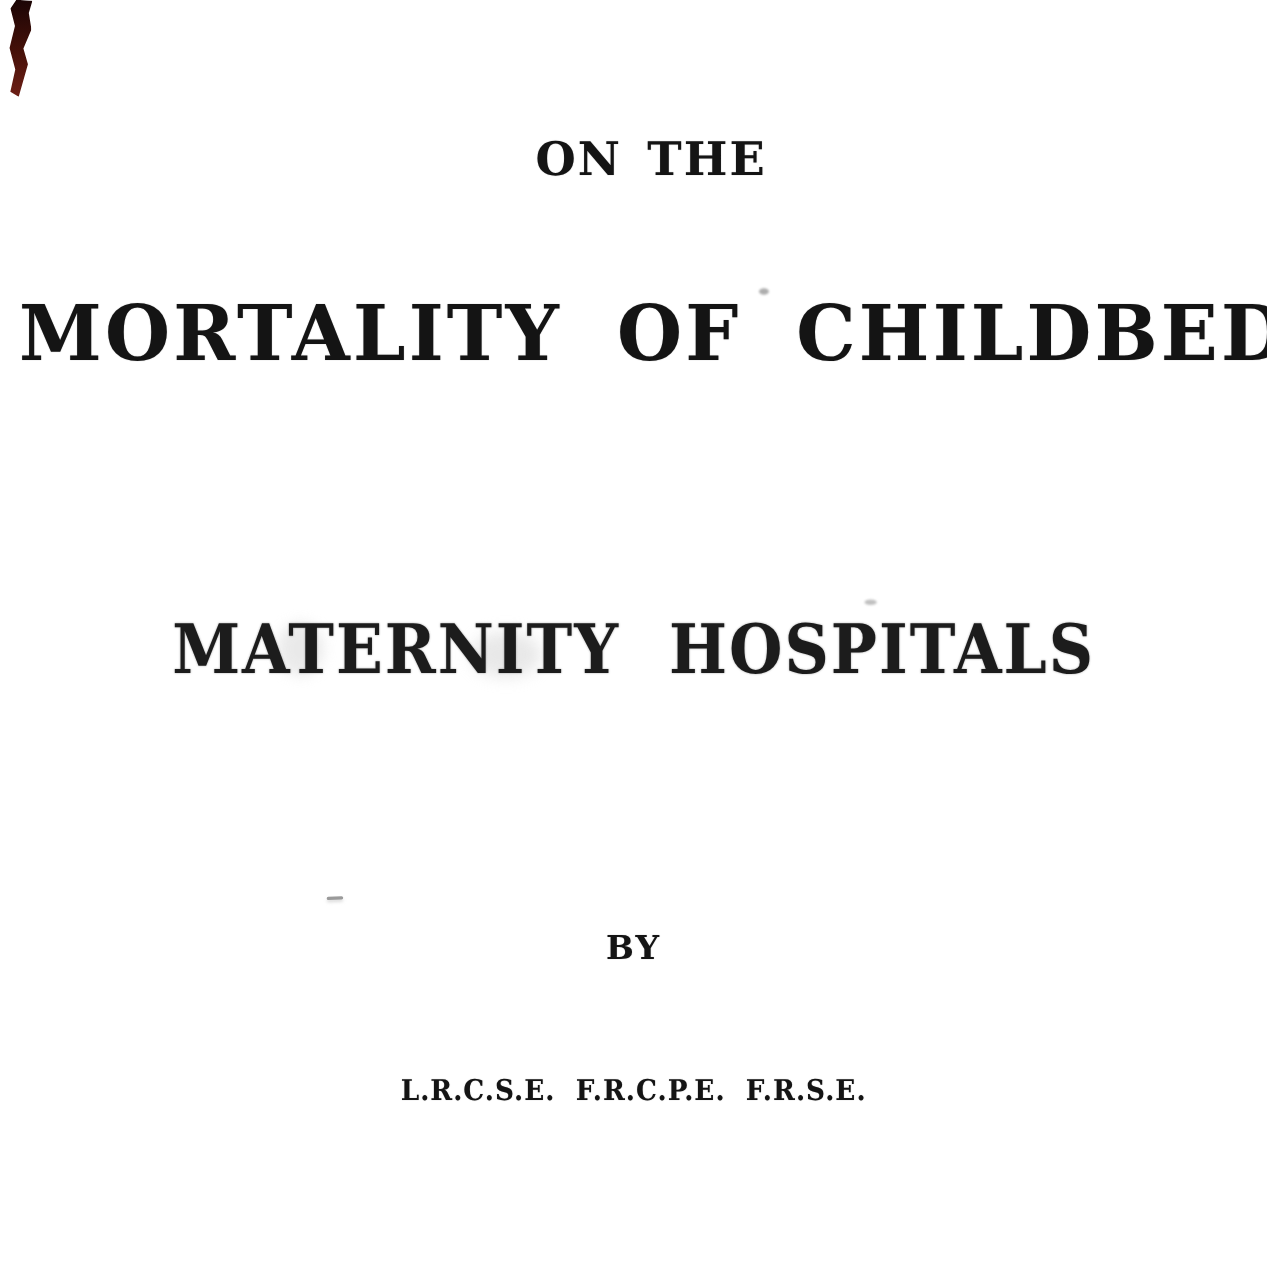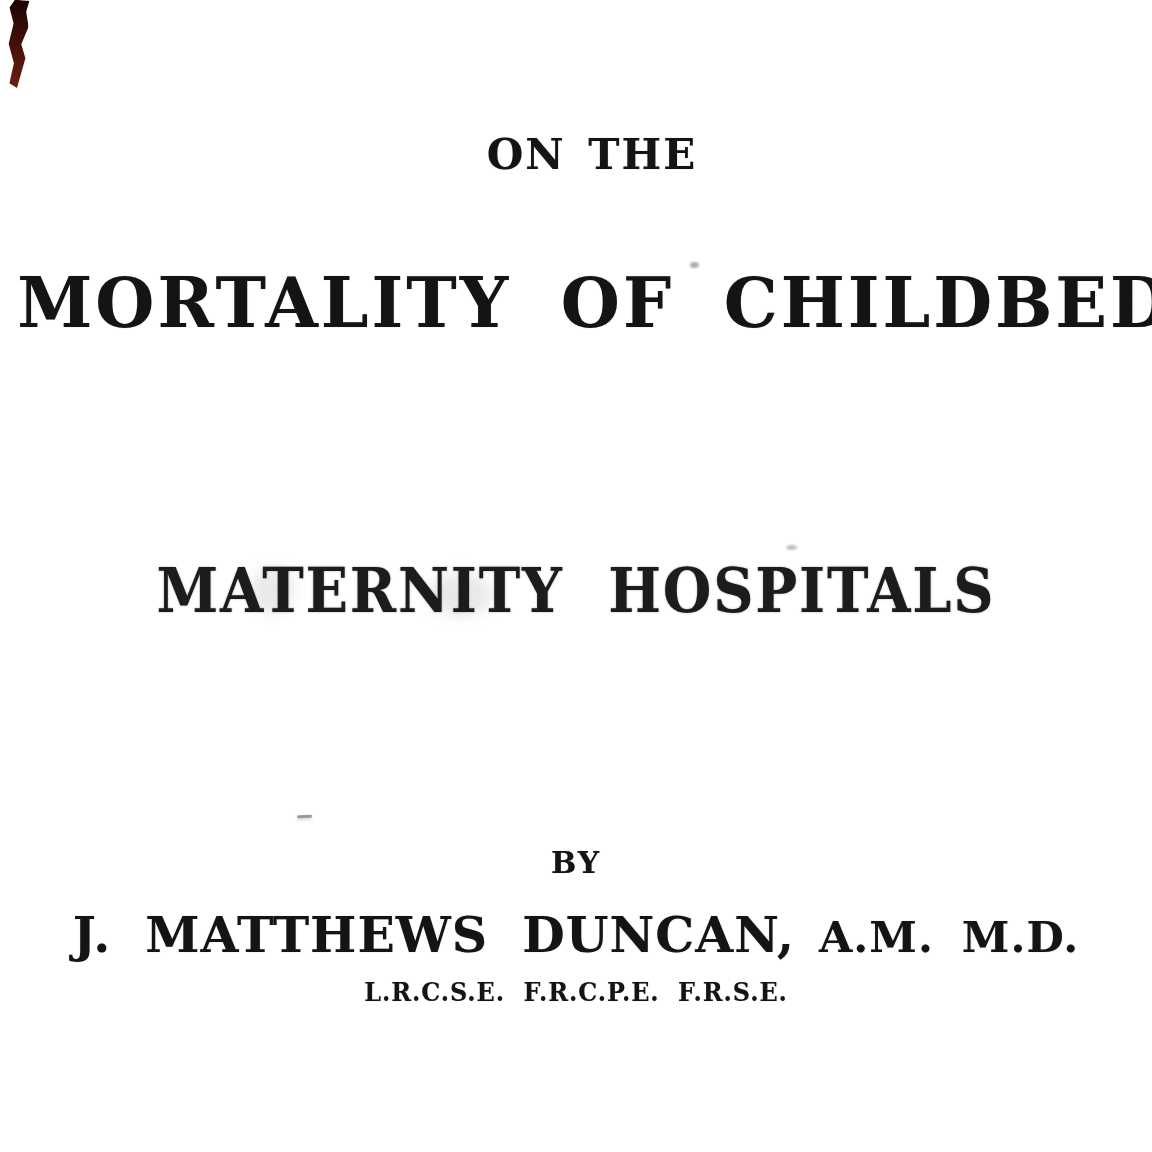--- a/index.html
+++ b/index.html
@@ -20,21 +20,21 @@
     position: absolute;
     left: 0;
     right: 0;
     text-align: center;
     line-height: 1;
     font-weight: 700;
     white-space: nowrap;
     text-shadow: 0 0 1px rgba(20,20,20,0.35);
   }
   .pretitle {
-    top: 134px;
+    top: 124px;
     font-size: 42px;
     letter-spacing: 2px;
     word-spacing: 6px;
     padding-left: 32px;
   }
   .main-title {
     top: 268px;
     font-size: 70px;
     letter-spacing: 3px;
     word-spacing: 24px;
@@ -163,21 +163,18 @@
   <div class="scan-smudge-2"></div>
 
   <div class="line subtitle">MATERNITY HOSPITALS</div>
 
   <div class="scan-speck-1"></div>
   <div class="scan-speck-2"></div>
   <div class="scan-dash"></div>
 
   <div class="line by-label">BY</div>
 
-  <div class="line author-line">
-    <span>J. MATTHEWS DUNCAN,</span><span class="author-degrees">A.M. M.D.</span>
-  </div>
 
   <div class="line credentials-line">
     <span class="credential-group">L.R.C.S.E.</span><span class="credential-group">F.R.C.P.E.</span><span class="credential-group">F.R.S.E.</span>
   </div>
 
 </div>
 
 </body></html>

